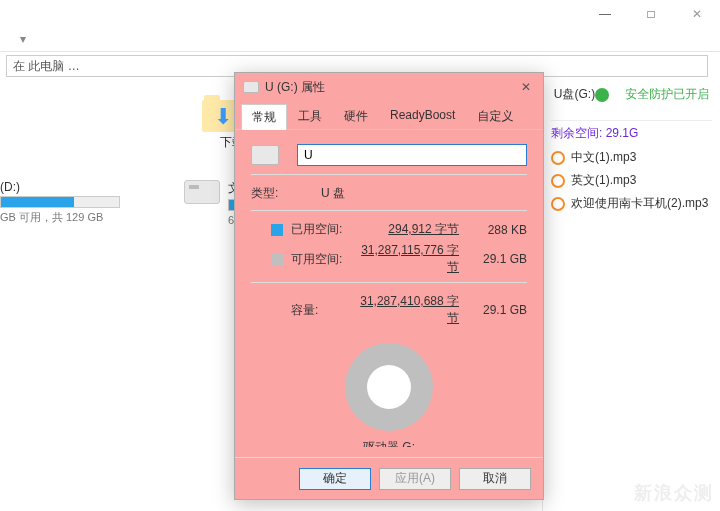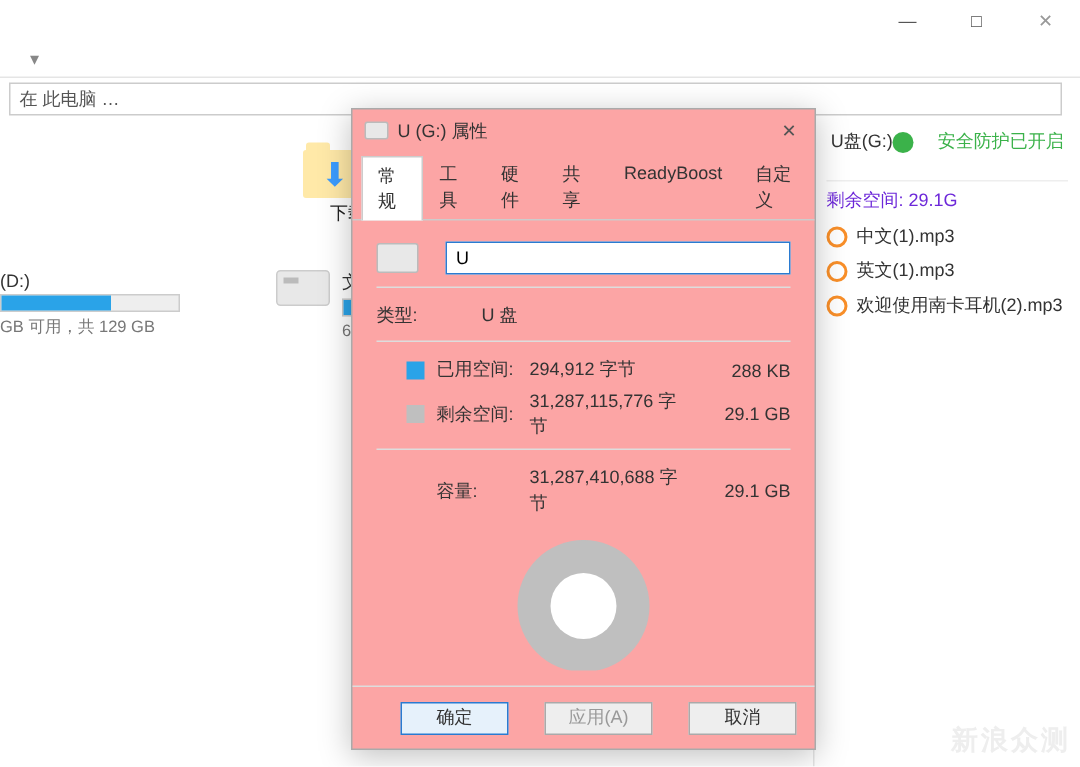--- a/index.html
+++ b/index.html
@@ -61,28 +61,28 @@
   .name-input { flex: 1; height: 22px; border: 1px solid #2a7bd1; padding: 0 6px; font-size: 12px; }
   .lbl-col { width: 70px; color: #333; }
   .val-col { color: #333; }
   hr { border: none; border-top: 1px solid #ddd; margin: 6px 0 10px; }
 
   .space-row { display: flex; align-items: center; margin: 4px 0; padding-left: 20px; }
   .sq { width: 12px; height: 12px; margin-right: 8px; }
   .sq.used { background: #2aa3e8; }
   .sq.free { background: #bfbfbf; }
   .space-lbl { width: 62px; }
-  .space-bytes { flex: 1; padding-right: 12px; }
+  .space-bytes { flex: 1; text-align: right; padding-right: 12px; text-decoration: underline; }
   .space-hr { width: 56px; text-align: right; }
 
   .pie { width: 88px; height: 88px; border-radius: 50%; margin: 16px auto 8px; background: #bfbfbf; position: relative; }
   .pie::after { content: ""; position: absolute; left: 22px; top: 22px; width: 44px; height: 44px; background: #fff; border-radius: 50%; }
   .drv-label { text-align: center; color: #333; }
 
-  .dlg-footer { height: 42px; border-top: 1px solid #ddd; display: flex; align-items: center; justify-content: flex-end; gap: 24px; padding: 0 12px; margin-top: 10px; }
+  .dlg-footer { height: 42px; border-top: 1px solid #ddd; display: flex; align-items: center; justify-content: flex-end; gap: 8px; padding: 0 12px; margin-top: 10px; }
   .btn { width: 72px; height: 22px; border: 1px solid #aaa; background: #eee; display: flex; align-items: center; justify-content: center; }
   .btn.primary { border-color: #2a7bd1; background: #e6f1fb; }
   .btn.disabled { color: #999; }
 
   
   .wm { position: absolute; right: 6px; bottom: 6px; color: #eee; font-size: 18px; font-weight: bold; letter-spacing: 2px; pointer-events: none; }
 </style>
 </head>
 <body>
 
@@ -162,21 +162,20 @@
       <span class="mini-drive"></span>
       <span>U (G:) 属性</span>
     </span>
     <span class="dlg-close">✕</span>
   </div>
 
   <div class="tabs">
     <div class="tab active">常规</div>
     <div class="tab">工具</div>
     <div class="tab">硬件</div>
-    <div class="tab">共享</div>
     <div class="tab">ReadyBoost</div>
     <div class="tab">自定义</div>
   </div>
 
   <div class="dlg-body">
     <div class="row">
       <span class="mini-drive" style="width:28px;height:20px;margin-right:18px"></span>
       <input class="name-input" value="U" style="">
     </div>
     <hr>
@@ -186,21 +185,21 @@
     </div>
     <hr>
     <div class="space-row">
       <span class="sq used"></span>
       <span class="space-lbl">已用空间:</span>
       <span class="space-bytes">294,912 字节</span>
       <span class="space-hr">288 KB</span>
     </div>
     <div class="space-row">
       <span class="sq free"></span>
-      <span class="space-lbl">剩余空间:</span>
+      <span class="space-lbl">可用空间:</span>
       <span class="space-bytes">31,287,115,776 字节</span>
       <span class="space-hr">29.1 GB</span>
     </div>
     <hr>
     <div class="space-row">
       <span style="width:20px"></span>
       <span class="space-lbl">容量:</span>
       <span class="space-bytes">31,287,410,688 字节</span>
       <span class="space-hr">29.1 GB</span>
     </div>

